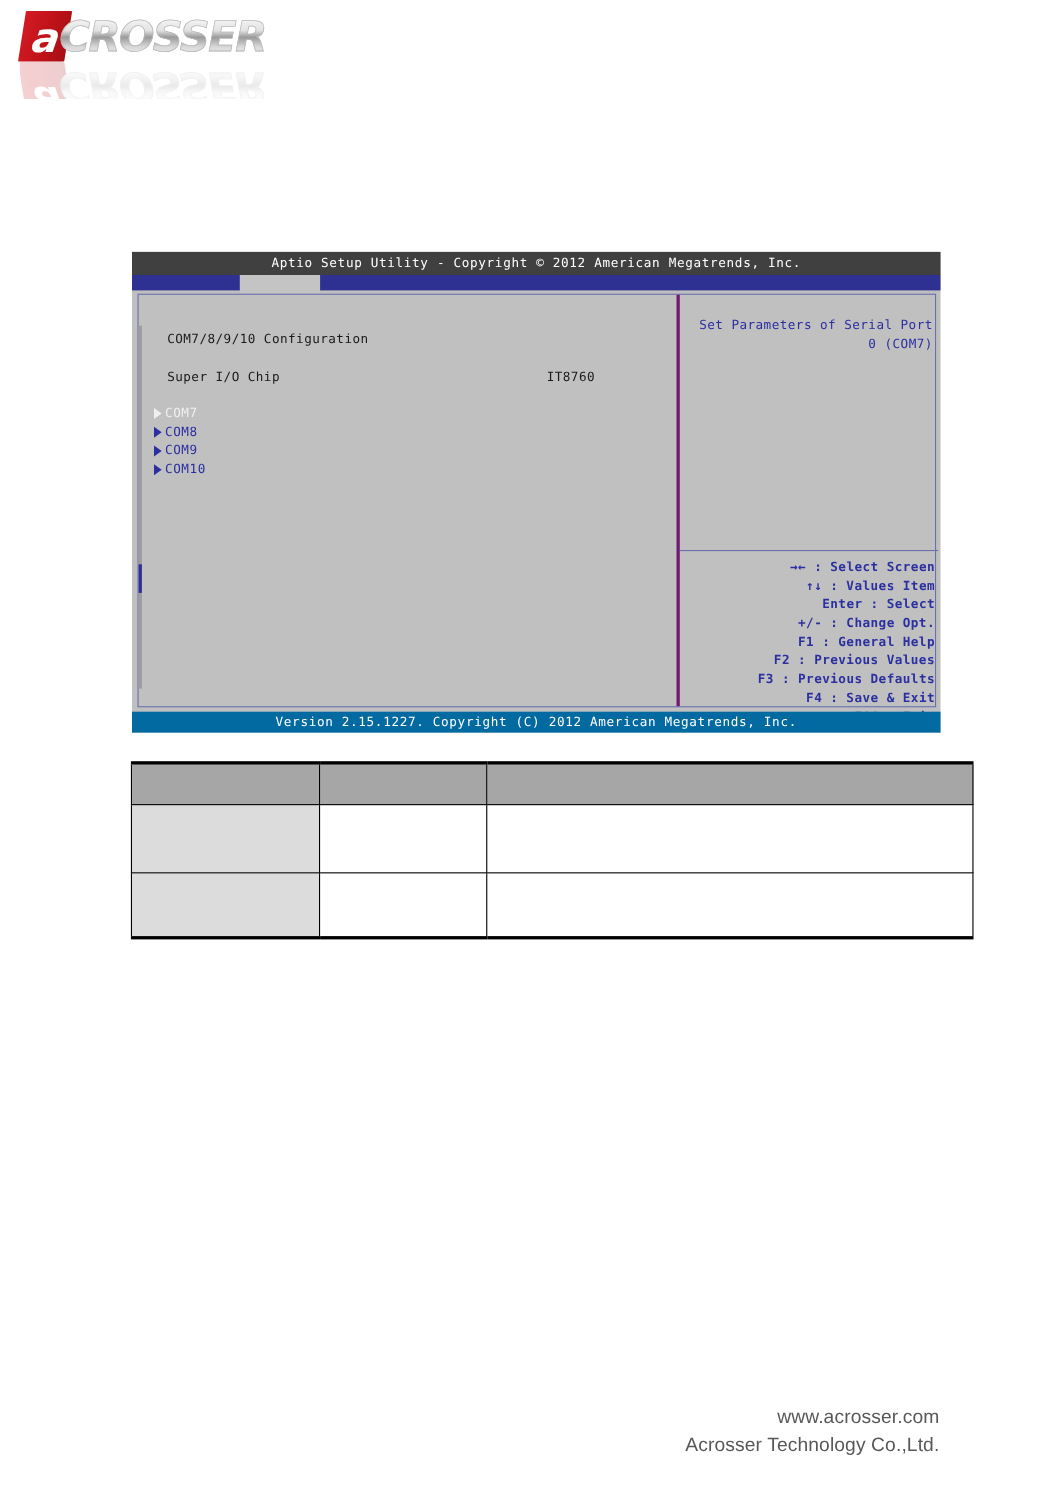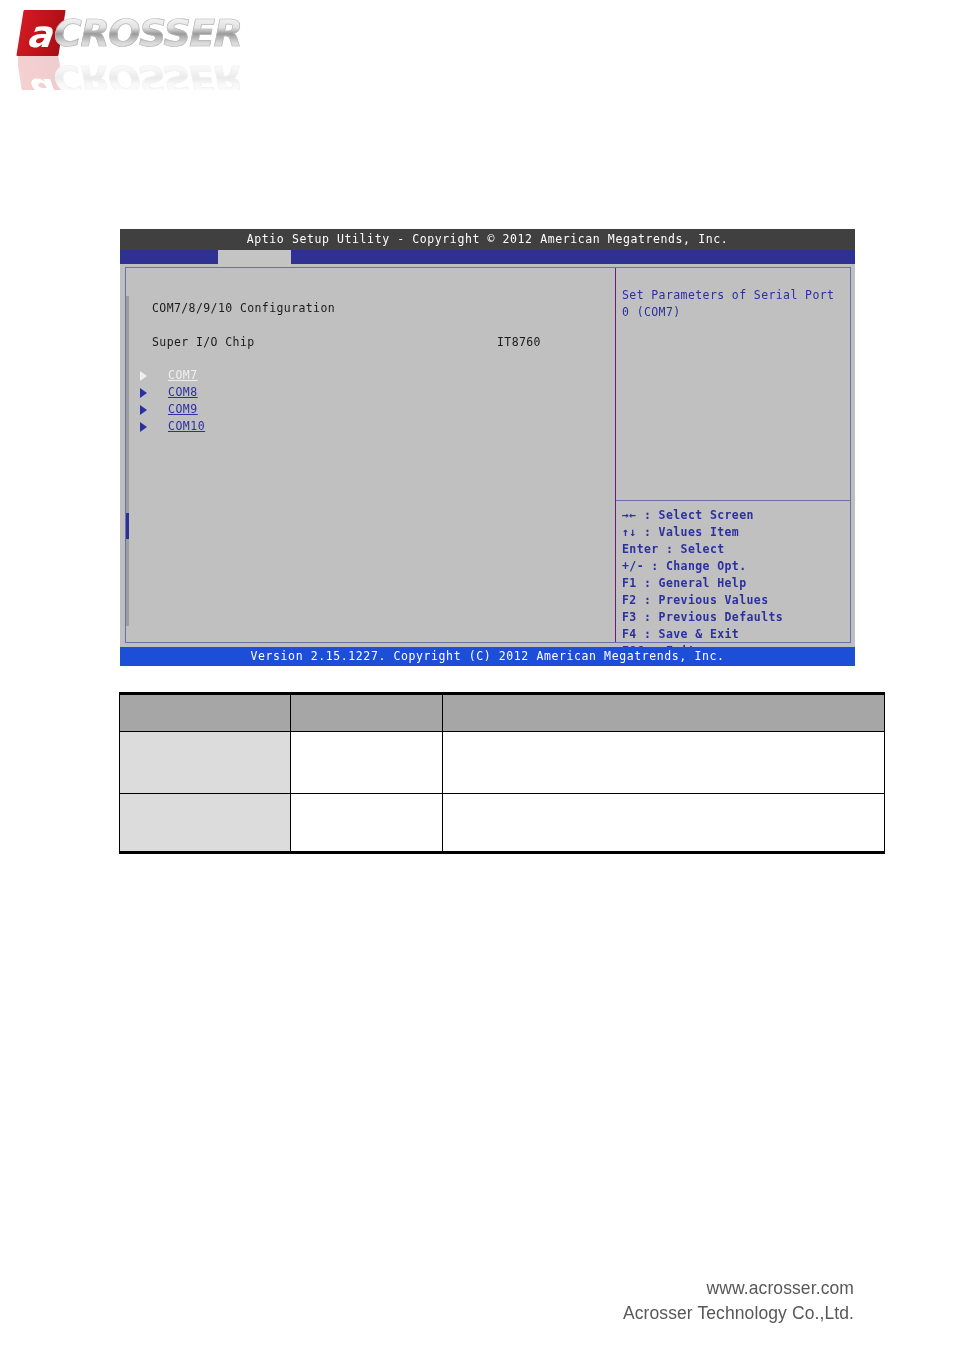--- a/index.html
+++ b/index.html
@@ -141,21 +141,21 @@
     background: #c0c0c0;
     border: 1px solid #6a6fae;
     box-sizing: border-box;
   }
   #bios-footer {
     position: absolute;
     left: 0;
     top: 418px;
     width: 735px;
     height: 19px;
-    background: #1d4ed8;
+    background: #0369a1;
     color: #ffffff;
     font-size: 11.5px;
     line-height: 19px;
     text-align: center;
     letter-spacing: 0.6px;
     white-space: nowrap;
   }
 
   
   #left-scroll-tick {
@@ -211,35 +211,36 @@
   .menu-item .arrow {
     position: absolute;
     left: 6px;
     top: 4px;
     width: 0;
     height: 0;
     border-left: 7px solid #2b2fa0;
     border-top: 5px solid transparent;
     border-bottom: 5px solid transparent;
   }
-  .menu-item .mlabel { position: absolute; left: 34px; text-decoration: underline; }
+  .menu-item .mlabel { position: absolute; left: 16px; }
   .menu-item.selected { color: #efefef; }
   .menu-item.selected .arrow {
     border-left-color: #efefef;
   }
 
   
   #bios-help {
     position: absolute;
     left: 489px;
     top: 0px;
     width: 233px;
     height: 374px;
-    border-left: 1px solid #701a75;
+    border-left: 3px solid #701a75;
     box-sizing: border-box;
+    text-align: right;
   }
   #help-desc {
     position: absolute;
     left: 6px;
     top: 19px;
     width: 224px;
     font-size: 11.5px;
     line-height: 17px;
     letter-spacing: 0.4px;
     color: #2b2fa0;

